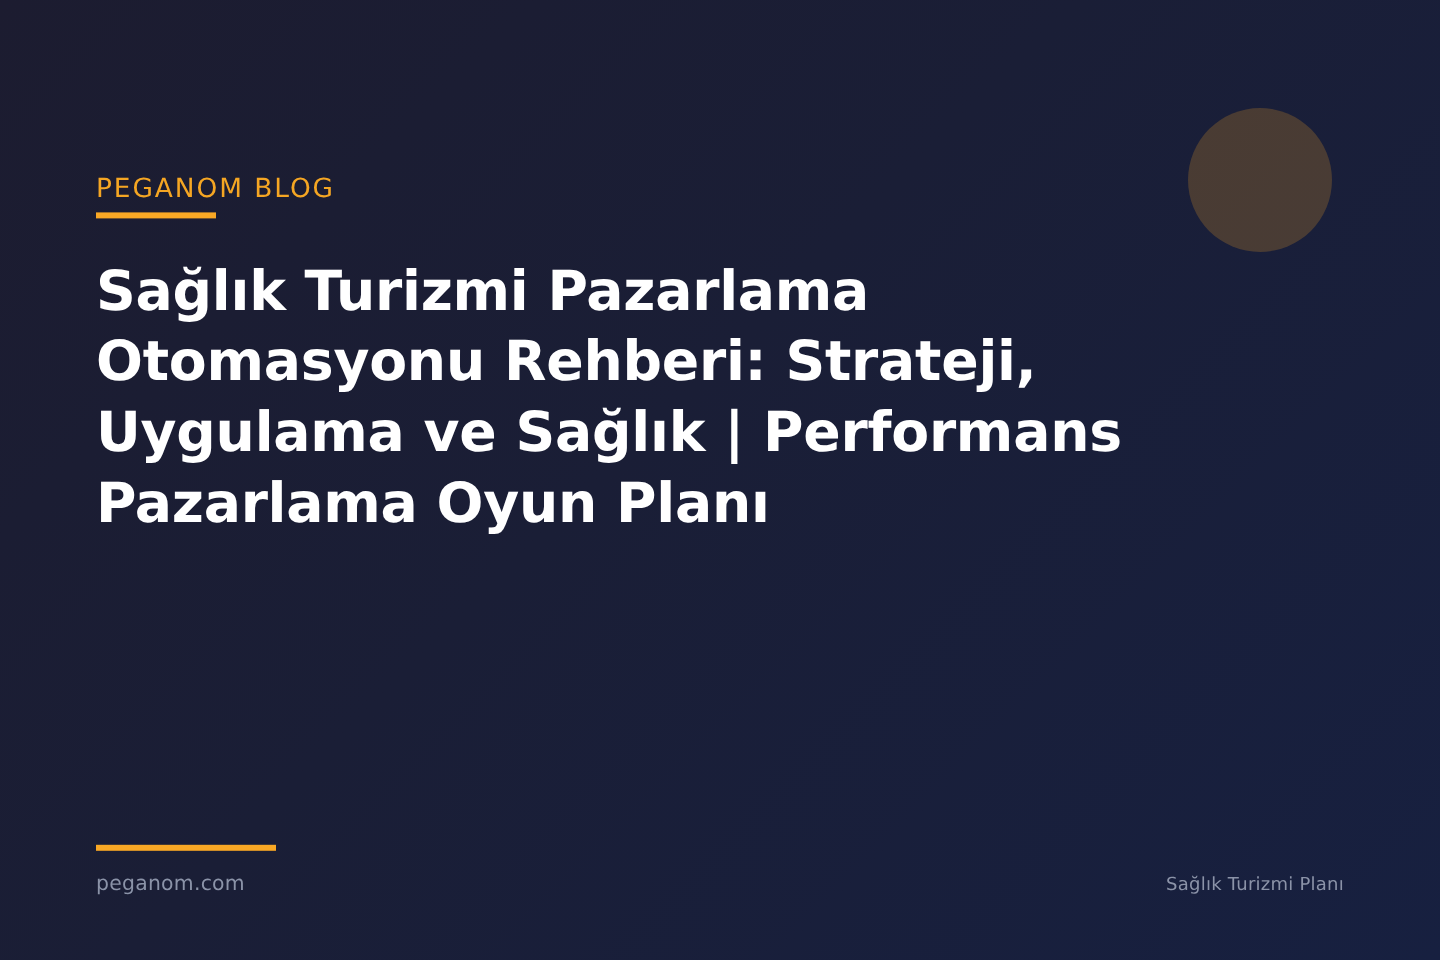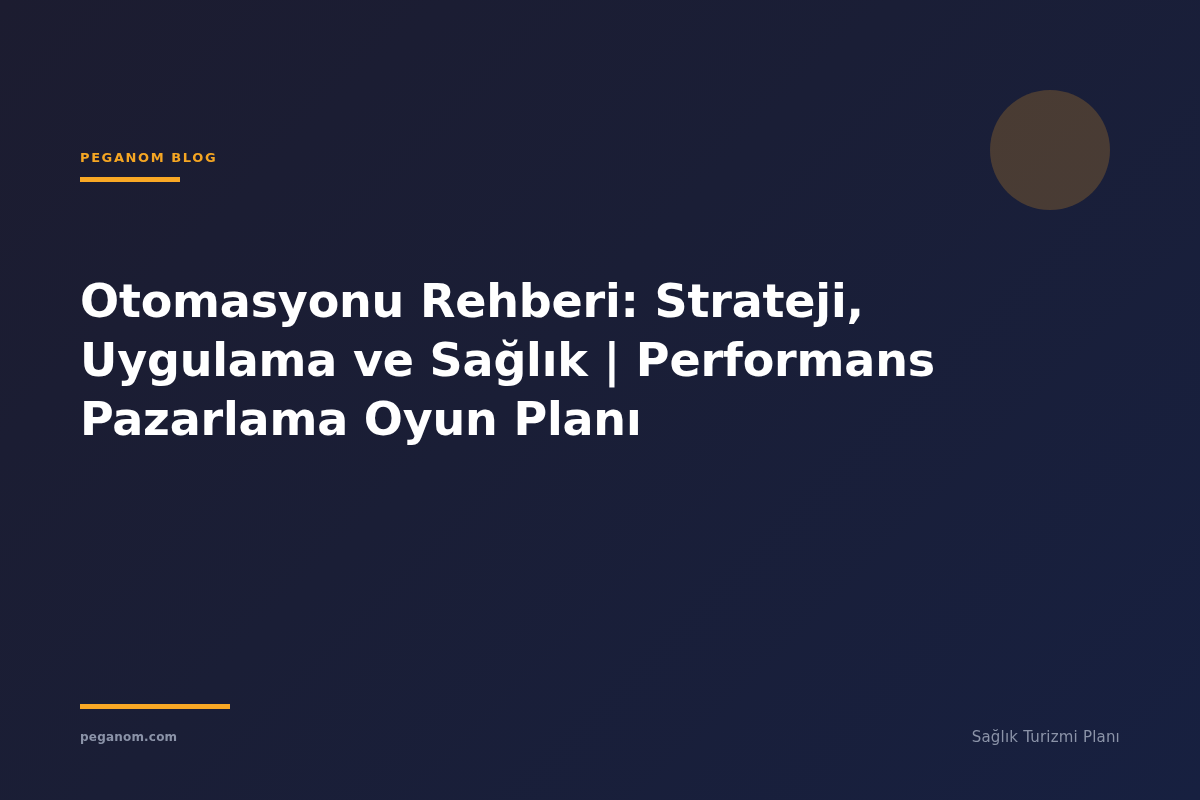--- a/index.html
+++ b/index.html
@@ -39,22 +39,22 @@
   
   .header {
     position: absolute;
     top: 148px;
     left: 80px;
     width: 1040px;
   }
 
   .kicker {
     display: block;
-    font-size: 13px;
-    font-weight: bold;
+    font-size: 22px;
+    font-weight: normal;
     letter-spacing: 1.6px;
     color: #f5a623;
     line-height: 20px;
     white-space: nowrap;
   }
 
   .kicker-rule {
     display: block;
     width: 100px;
     height: 5px;
@@ -92,25 +92,24 @@
   }
 
   .footer-row {
     display: flex;
     align-items: flex-end;
     justify-content: space-between;
     margin-top: 18px;
   }
 
   .footer-domain {
-    font-size: 12px;
+    font-size: 17px;
     color: #8b93a8;
     line-height: 20px;
     letter-spacing: 0.2px;
-    font-weight: bold;
   }
 
   .footer-agency {
     font-size: 15px;
     color: #8b93a8;
     line-height: 20px;
     letter-spacing: 0.2px;
     text-align: right;
   }
 </style>
@@ -120,21 +119,21 @@
 <div class="card">
 
   <div class="deco-circle"></div>
 
   <div class="header">
     <span class="kicker">PEGANOM BLOG</span>
     <span class="kicker-rule"></span>
   </div>
 
   <h1 class="title">
-    <br>
+    <span>Sağlık Turizmi Pazarlama</span><br>
     <span>Otomasyonu Rehberi: Strateji,</span><br>
     <span>Uygulama ve Sağlık | Performans</span><br>
     <span>Pazarlama Oyun Planı</span>
   </h1>
 
   <div class="footer">
     <span class="footer-rule"></span>
     <div class="footer-row">
       <span class="footer-domain">peganom.com</span>
       <span class="footer-agency">Sağlık Turizmi Planı</span>

